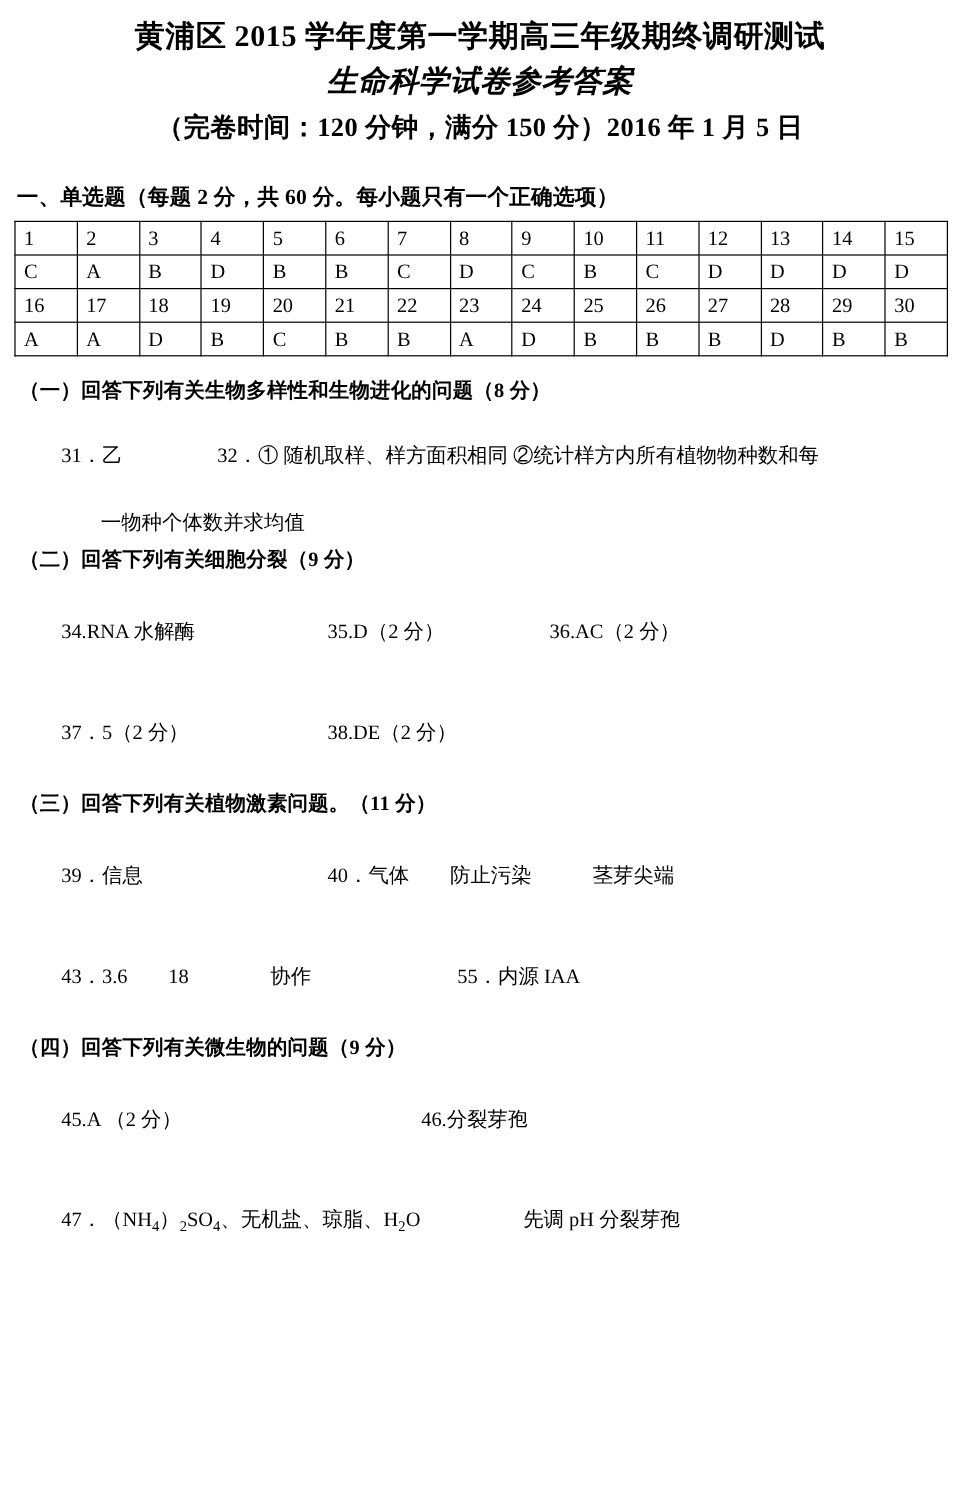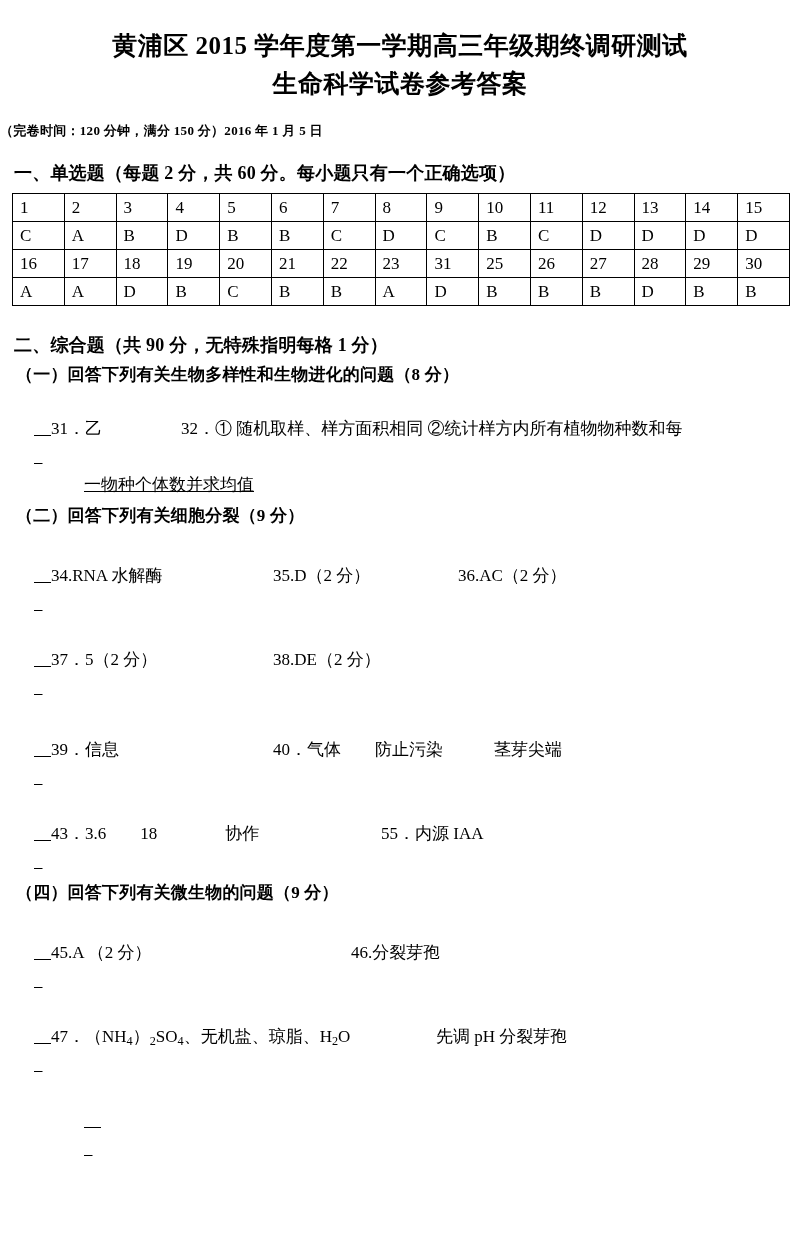--- a/index.html
+++ b/index.html
@@ -26,37 +26,38 @@
 
   
   .doc-title {
     text-align: center;
     font-weight: bold;
     font-size: 25px;
     line-height: 36px;
     letter-spacing: 0.5px;
     margin: 0;
   }
-  .title-line-1 { padding-top: 28px; }
-  .title-line-2 { padding-top: 2px; }
+  .title-line-1 { padding-top: 13px; }
+  .title-line-2 { padding-top: 2px; font-style: italic; }
   .doc-subtitle {
-    font-weight: bold;
-    font-size: 13px;
+    text-align: center;
+    font-weight: bold;
+    font-size: 22px;
     line-height: 30px;
-    margin-top: 14px;
+    margin-top: 4px;
     letter-spacing: 0.3px;
   }
 
   
   .sec-head {
     font-weight: bold;
     font-size: 18px;
     line-height: 26px;
     margin-left: 14px;
-    margin-top: 14px;
+    margin-top: 30px;
     letter-spacing: 0.2px;
   }
   .sub-head {
     font-weight: bold;
     font-size: 17px;
     line-height: 25px;
     margin-left: 16px;
     margin-top: 4px;
     letter-spacing: 0.2px;
   }
@@ -81,21 +82,20 @@
     white-space: nowrap;
     overflow: hidden;
   }
 
   
   .line {
     font-size: 17px;
     line-height: 28px;
     margin-left: 14px;
     white-space: pre;
-    text-decoration: underline;
   }
   .line.indent1 { margin-left: 34px; }
   .line.indent3 { margin-left: 84px; }
   .gap-sm { height: 6px; }
   .gap-md { height: 12px; }
 
   
   .col {
     display: inline-block;
     vertical-align: top;
@@ -157,21 +157,21 @@
         </tr>
         <tr>
           <td>16</td>
           <td>17</td>
           <td>18</td>
           <td>19</td>
           <td>20</td>
           <td>21</td>
           <td>22</td>
           <td>23</td>
-          <td>31</td>
+          <td>24</td>
           <td>25</td>
           <td>26</td>
           <td>27</td>
           <td>28</td>
           <td>29</td>
           <td>30</td>
         </tr>
         <tr>
           <td>A</td>
           <td>A</td>
@@ -187,37 +187,37 @@
           <td>B</td>
           <td>D</td>
           <td>B</td>
           <td>B</td>
         </tr>
       </tbody>
     </table>
   </div>
 
   <div class="gap-md"></div>
-  <div class="sec-head">二、综合题（共 90 分，无特殊指明每格 1 分）</div>
 
   <div class="sub-head">（一）回答下列有关生物多样性和生物进化的问题（8 分）</div>
   <div class="line indent1">
     <span class="col" style="width:130px">31．乙</span><span class="col">32．① 随机取样、样方面积相同 ②统计样方内所有植物物种数和每</span>
   </div>
   <div class="line indent3">一物种个体数并求均值</div>
 
   <div class="sub-head">（二）回答下列有关细胞分裂（9 分）</div>
   <div class="gap-sm"></div>
   <div class="line indent1">
     <span class="col" style="width:222px">34.RNA 水解酶</span><span class="col" style="width:185px">35.D（2 分）</span><span class="col">36.AC（2 分）</span>
   </div>
   <div class="line indent1">
     <span class="col" style="width:222px">37．5（2 分）</span><span class="col">38.DE（2 分）</span>
   </div>
 
+  <div class="sub-head">（三）回答下列有关植物激素问题。（11 分）</div>
   <div class="gap-sm"></div>
   <div class="line indent1">
     <span class="col" style="width:222px">39．信息</span><span class="col">40．气体　　防止污染　　　茎芽尖端</span>
   </div>
   <div class="line indent1">
     <span class="col" style="width:330px">43．3.6　　18　　　　协作</span><span class="col">55．内源 IAA</span>
   </div>
 
   <div class="sub-head">（四）回答下列有关微生物的问题（9 分）</div>
   <div class="gap-sm"></div>

